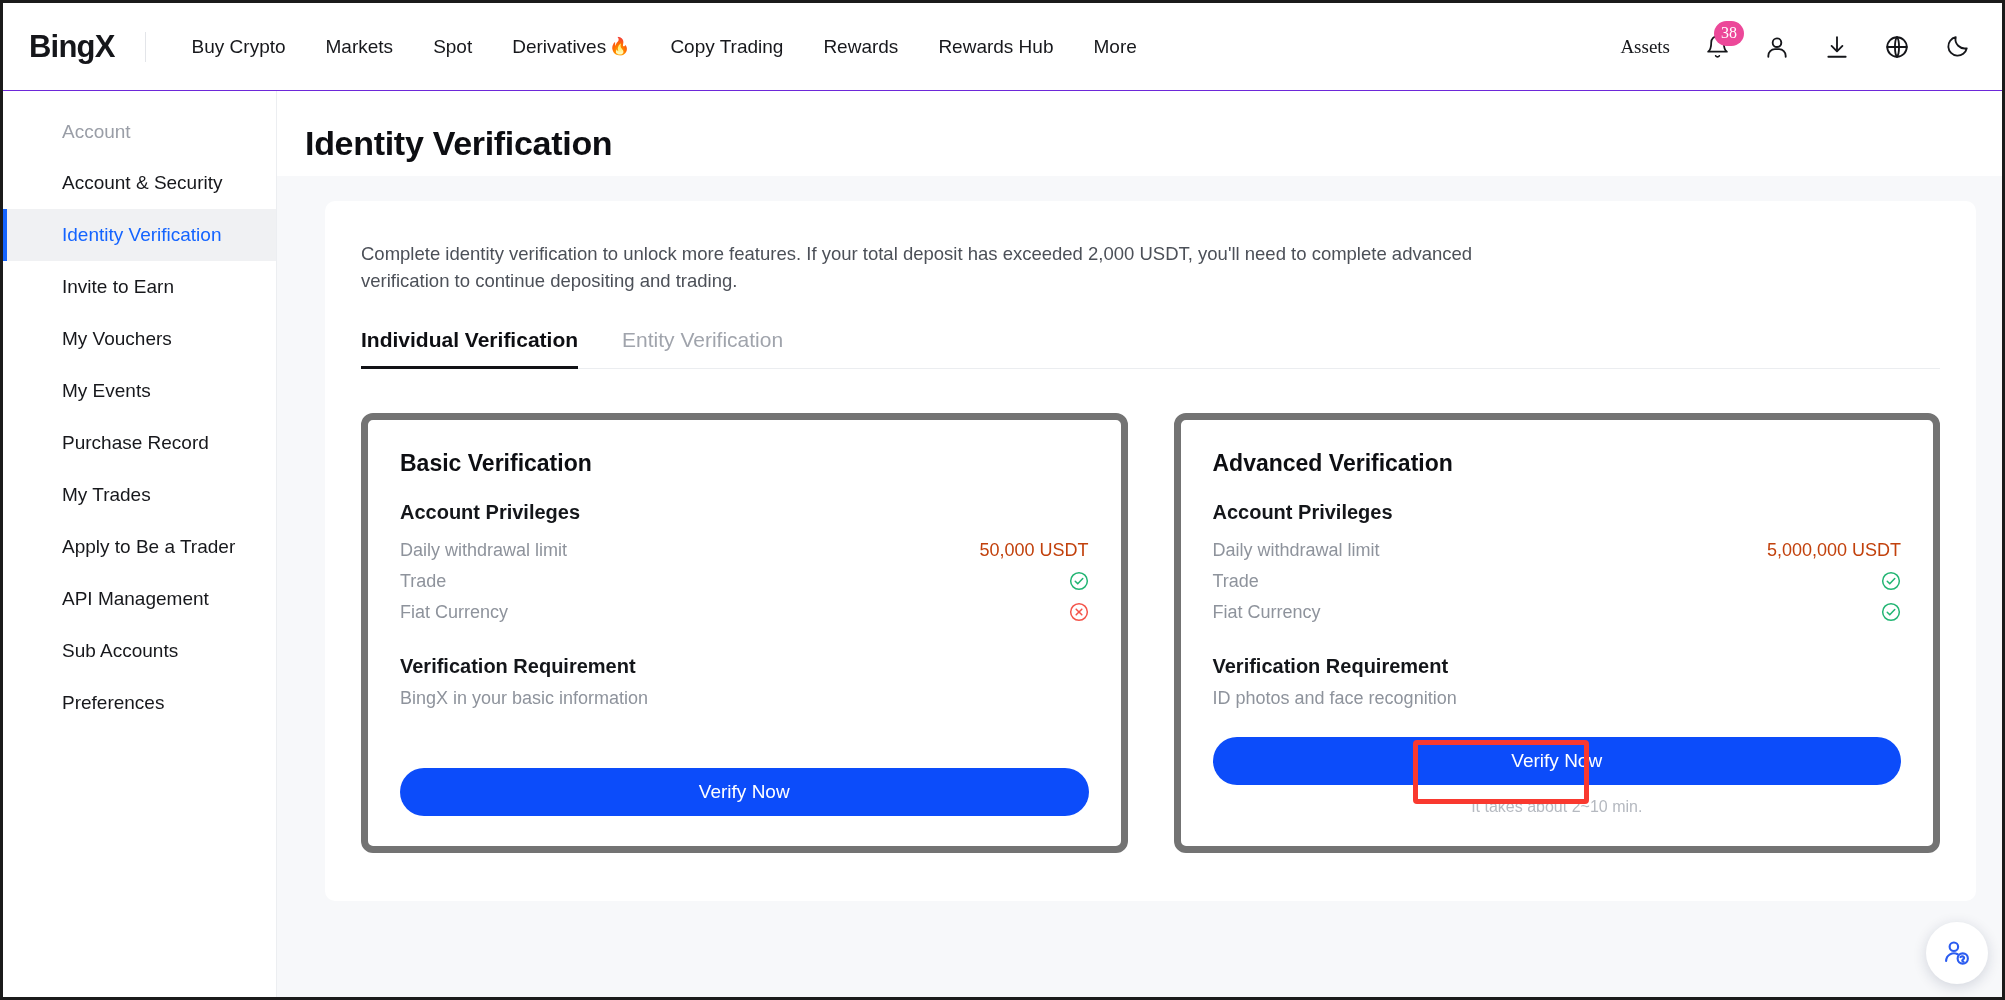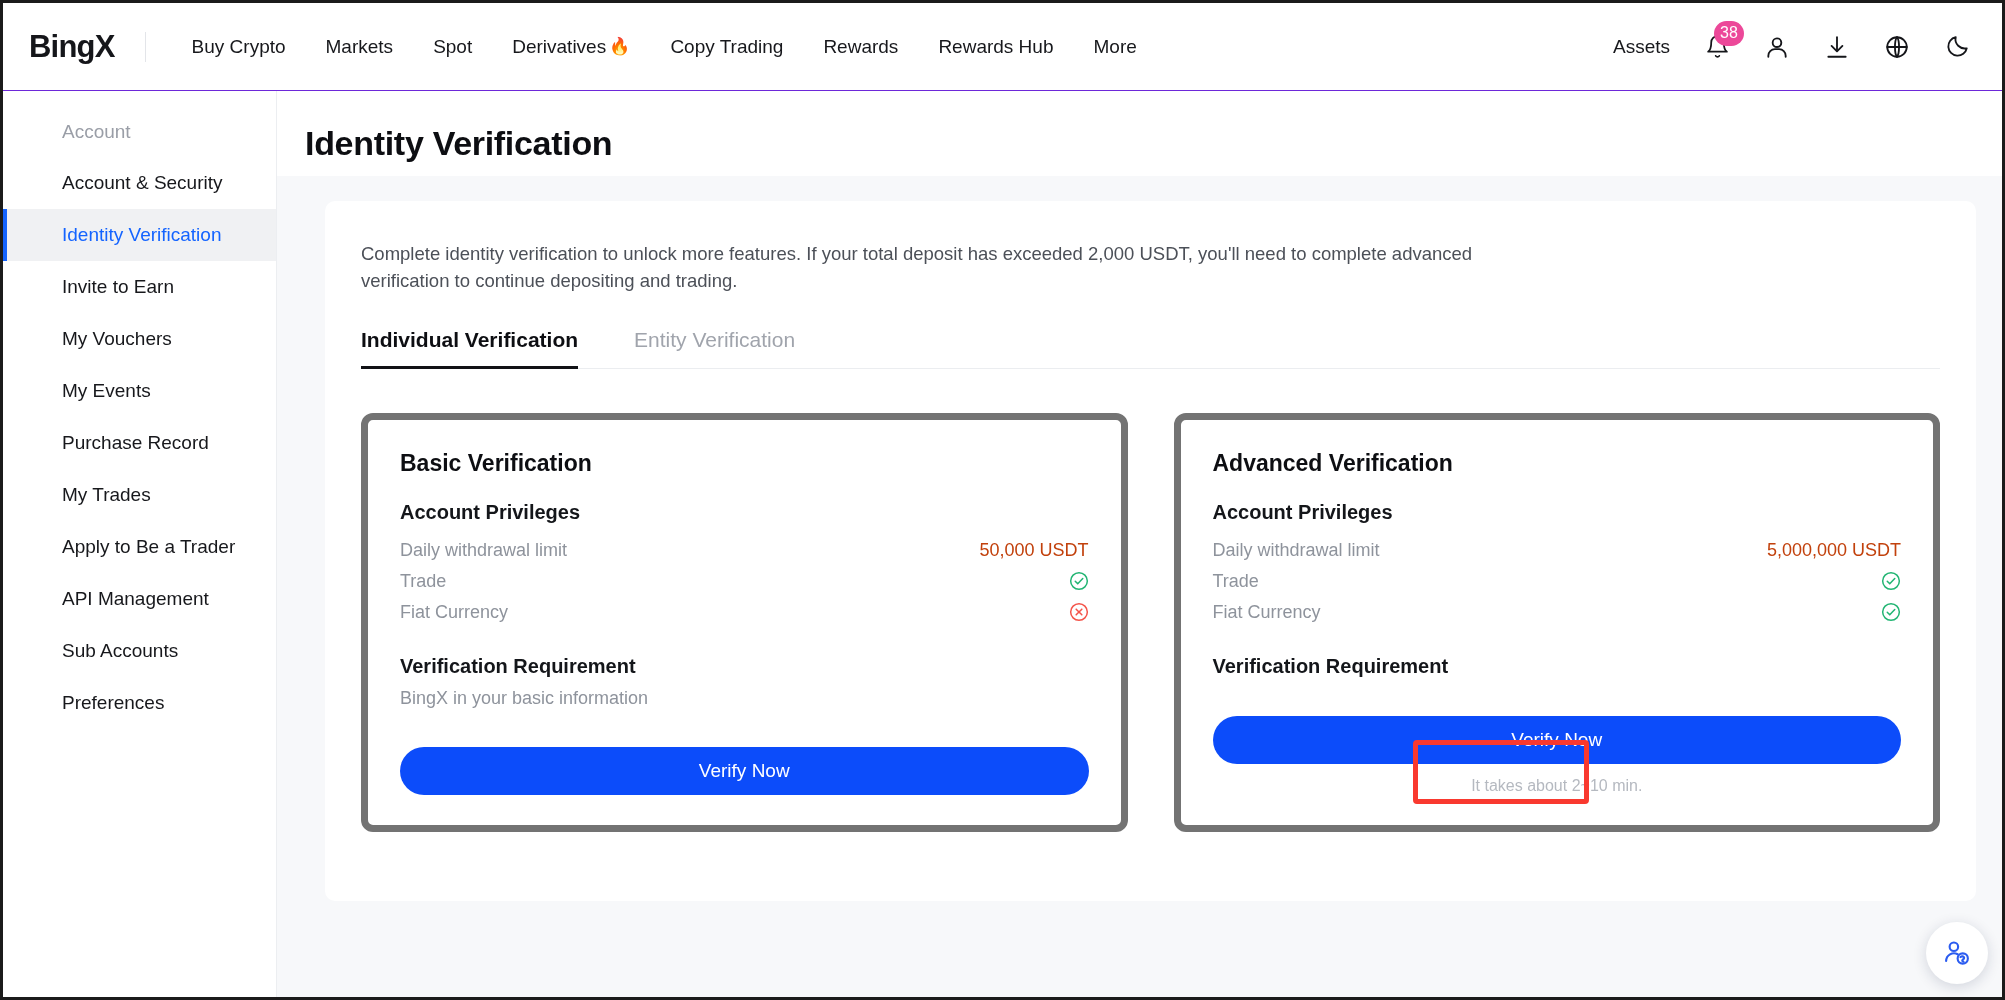--- a/index.html
+++ b/index.html
@@ -40,21 +40,21 @@
   .nav { display: flex; align-items: center; gap: 0; }
   .nav-item {
     font-size: 19px; color: #17181c; font-weight: 400;
     padding: 10px 20px; cursor: pointer; white-space: nowrap;
     display: flex; align-items: center; gap: 3px;
   }
   .fire { font-size: 17px; }
 
   .header-right {
     margin-left: auto;
-    display: flex; align-items: center; gap: 26px;
+    display: flex; align-items: center; gap: 26px; font-family: Liberation Serif, serif;
   }
   .assets-link { font-size: 19px; color: #17181c; cursor: pointer; padding: 8px 4px; }
   .hicon {
     position: relative;
     width: 34px; height: 34px;
     display: flex; align-items: center; justify-content: center;
     cursor: pointer;
   }
   .hicon svg { display: block; }
   .badge {
@@ -115,21 +115,21 @@
     background: #ffffff;
     border-radius: 10px;
     padding: 40px 36px 0 36px;
     min-height: 700px;
   }
   .intro {
     font-size: 18.5px; line-height: 1.45; color: #4c5058;
     max-width: 1180px;
   }
   .tabs {
-    display: flex; align-items: flex-end; gap: 56px;
+    display: flex; align-items: flex-end; gap: 44px;
     margin-top: 33px;
     border-bottom: 1px solid #ebedf0;
   }
   .tab {
     font-size: 21px; color: #a0a4ac; font-weight: 400;
     padding: 0 0 16px 0; cursor: pointer; position: relative;
   }
   .tab.active { color: #0d0e12; font-weight: 700; }
   .tab.active::after {
     content: ""; position: absolute; left: 0; right: 0; bottom: -1px;
@@ -373,20 +373,21 @@
 
             <div class="priv-row">
               <span>Fiat Currency</span>
               <svg class="status-ico" viewBox="0 0 24 24" fill="none" stroke="#22b573" stroke-width="1.8" stroke-linecap="round" stroke-linejoin="round">
                 <circle cx="12" cy="12" r="10"></circle>
                 <path d="M7.5 12.4l3 3 6-6.4"></path>
               </svg>
             </div>
 
             <div class="req-head">Verification Requirement</div>
+            <div class="req-text">ID photos and face recognition</div>
 
             <div class="btn-area">
               <button class="btn-verify">Verify Now</button>
               <div class="btn-note">It takes about 2~10 min.</div>
             </div>
           </div>
 
         </div>
       </div>
     </div>

